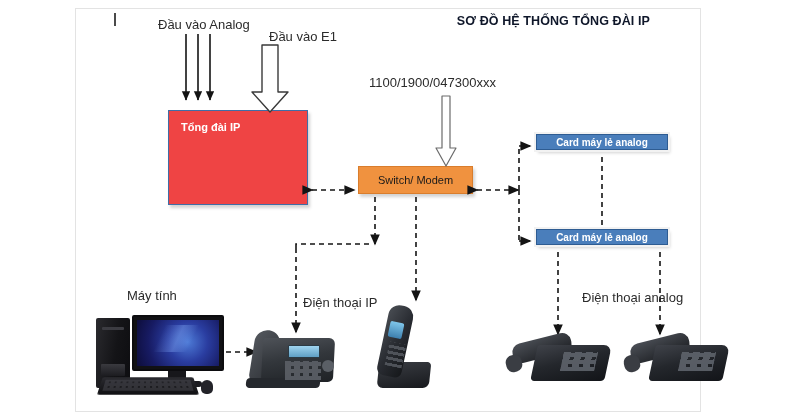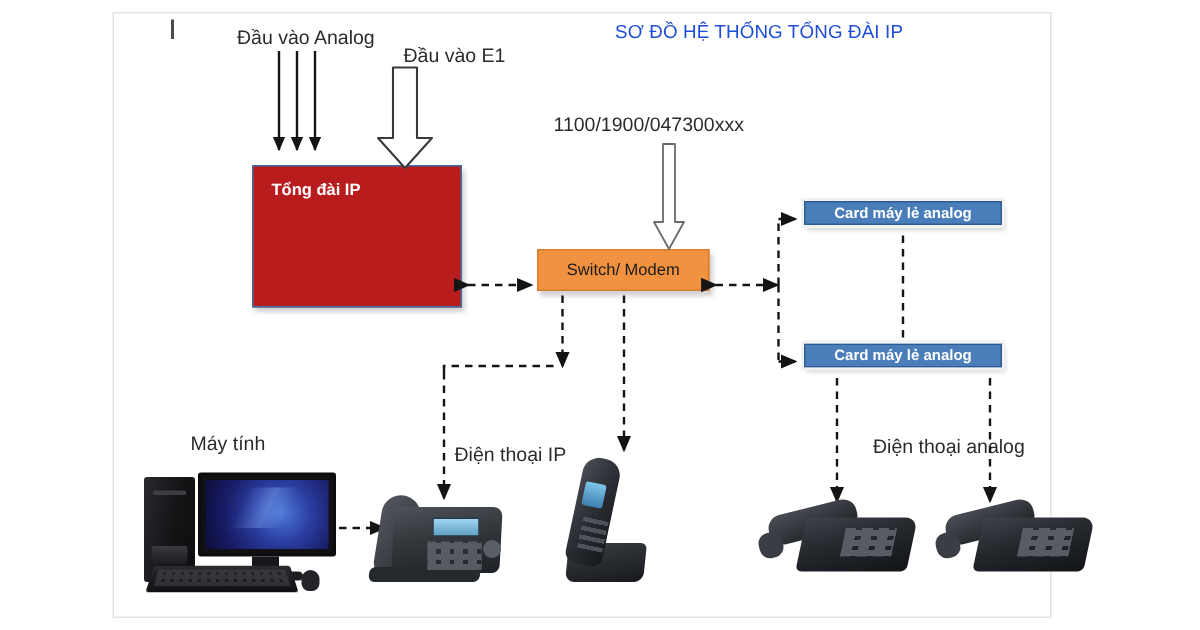--- a/index.html
+++ b/index.html
@@ -20,24 +20,25 @@
     left: 75px; top: 8px;
     width: 626px; height: 404px;
     border: 1px solid #e3e3e3;
     background: #ffffff;
   }
   .title {
     position: absolute;
     left: 410px; top: 14px;
     width: 240px;
     font-size: 12.5px;
-    font-weight: normal;
-    color: #1d4ed8;
+    font-weight: bold;
+    color: #0f172a;
     letter-spacing: .1px;
     white-space: nowrap;
+    text-align: right;
   }
   .lbl {
     position: absolute;
     font-size: 13px;
     color: #2b2b2b;
     white-space: nowrap;
     line-height: 14px;
   }
   
   .box {
@@ -50,21 +51,21 @@
   }
   .box span {
     color: #ffffff;
     font-size: 11px;
     font-weight: bold;
   }
   #pbx-box {
     left: 168px; top: 110px;
     width: 140px; height: 95px;
     padding: 10px 0 0 12px;
-    background: #b91c1c;
+    background: #ef4444;
   }
   #switch-box {
     left: 358px; top: 166px;
     width: 115px; height: 28px;
     align-items: center; justify-content: center;
     background: #f0923f;
     border: 1px solid #d97d2c;
   }
   #switch-box span { color: #1a1a1a; font-weight: normal; font-size: 11px; }
   .card-box {

